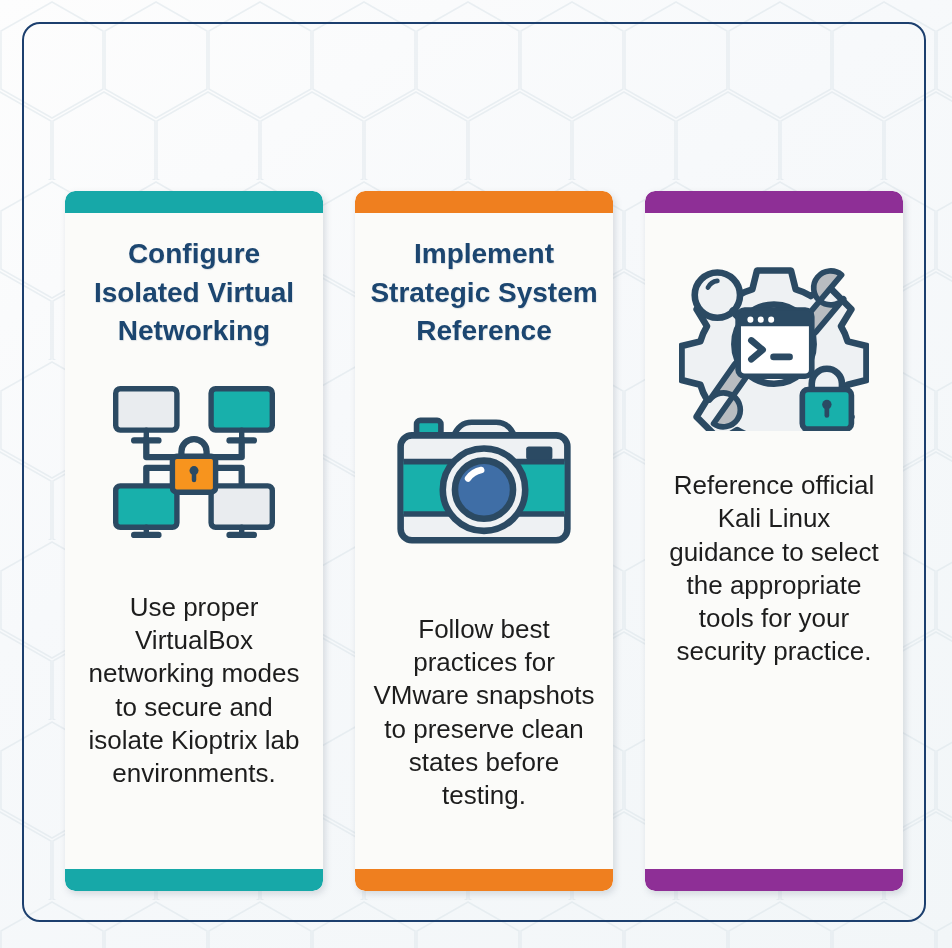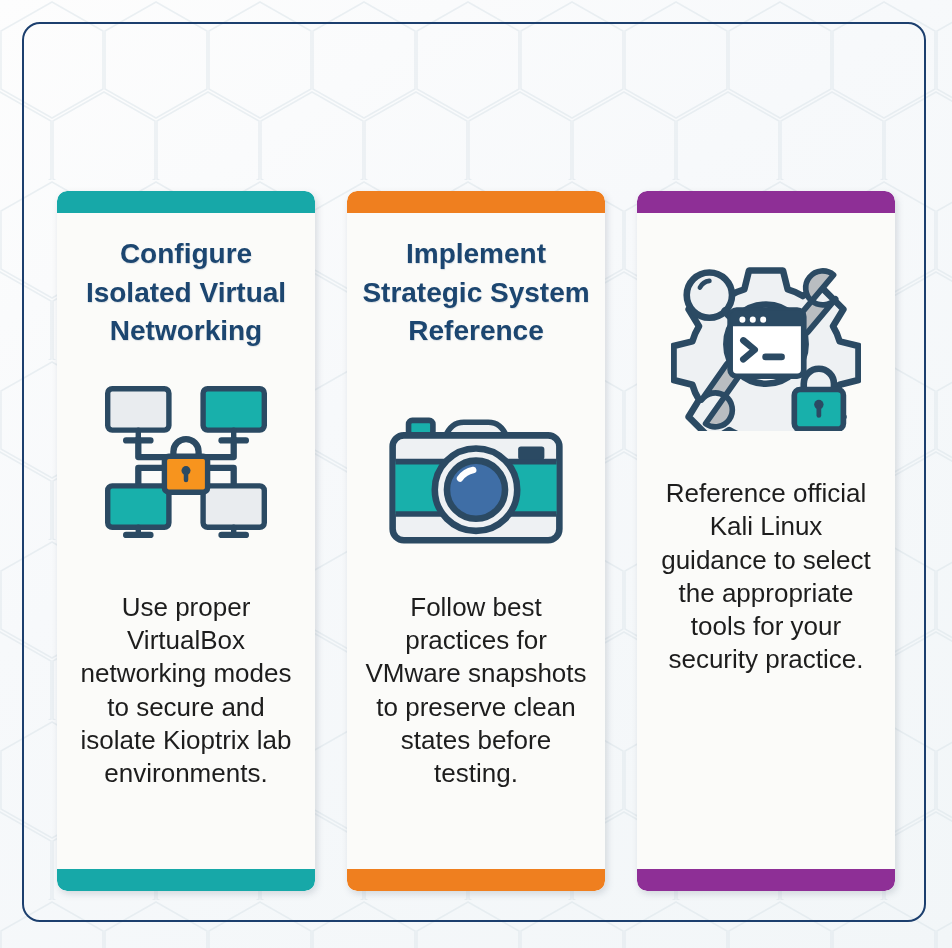--- a/index.html
+++ b/index.html
@@ -55,21 +55,21 @@
     font-weight: bold;
     letter-spacing: -0.5px;
     color: #1a4480;
     text-shadow: 1px 1px 1px rgba(120,140,170,0.35);
     white-space: nowrap;
   }
 
   
   .cards {
     position: absolute;
-    left: 57px;
+    left: 65px;
     top: 191px;
     width: 838px;
     height: 700px;
     display: flex;
     justify-content: space-between;
   }
 
   .card {
     width: 258px;
     height: 700px;
@@ -122,22 +122,22 @@
   .card3 .icon-wrap { margin-top: 44px; height: 180px; }
 
   .card-body {
     padding: 0 18px;
     font-size: 26px;
     line-height: 1.28;
     color: #1d1d1d;
     text-align: center;
   }
   .card1 .card-body { margin-top: 38px; }
-  .card2 .card-body { margin-top: 16px; }
-  .card3 .card-body { margin-top: 40px; }
+  .card2 .card-body { margin-top: 38px; }
+  .card3 .card-body { margin-top: 32px; }
 </style>
 </head>
 <body>
 
 <div class="canvas">
 
   <svg class="hex-layer" width="952" height="948" viewBox="0 0 952 948" aria-hidden="true">
     <defs>
       <pattern id="hexes" width="104" height="180" patternUnits="userSpaceOnUse">
         <g fill="none" stroke="#dce5ea" stroke-width="1.6">

